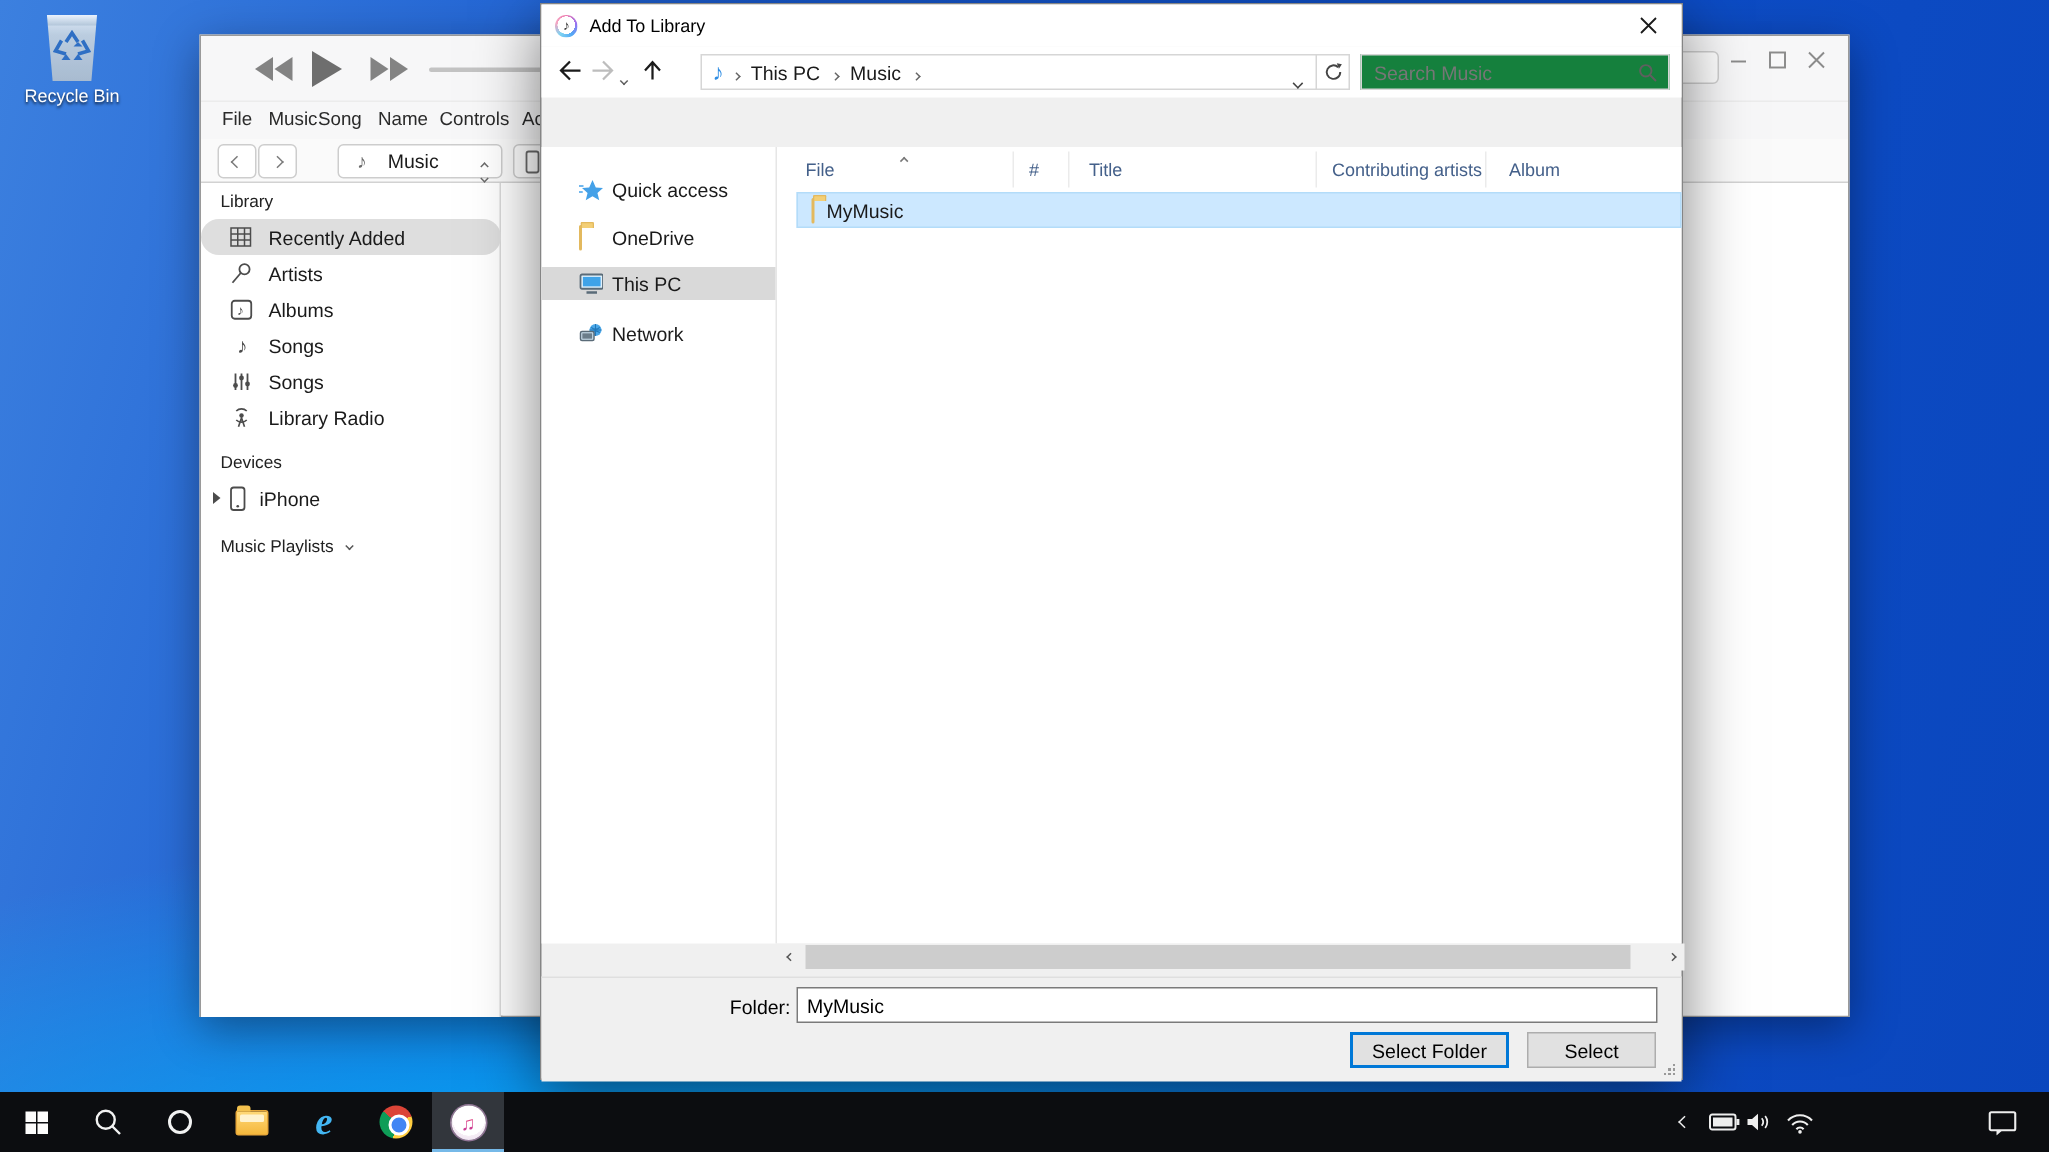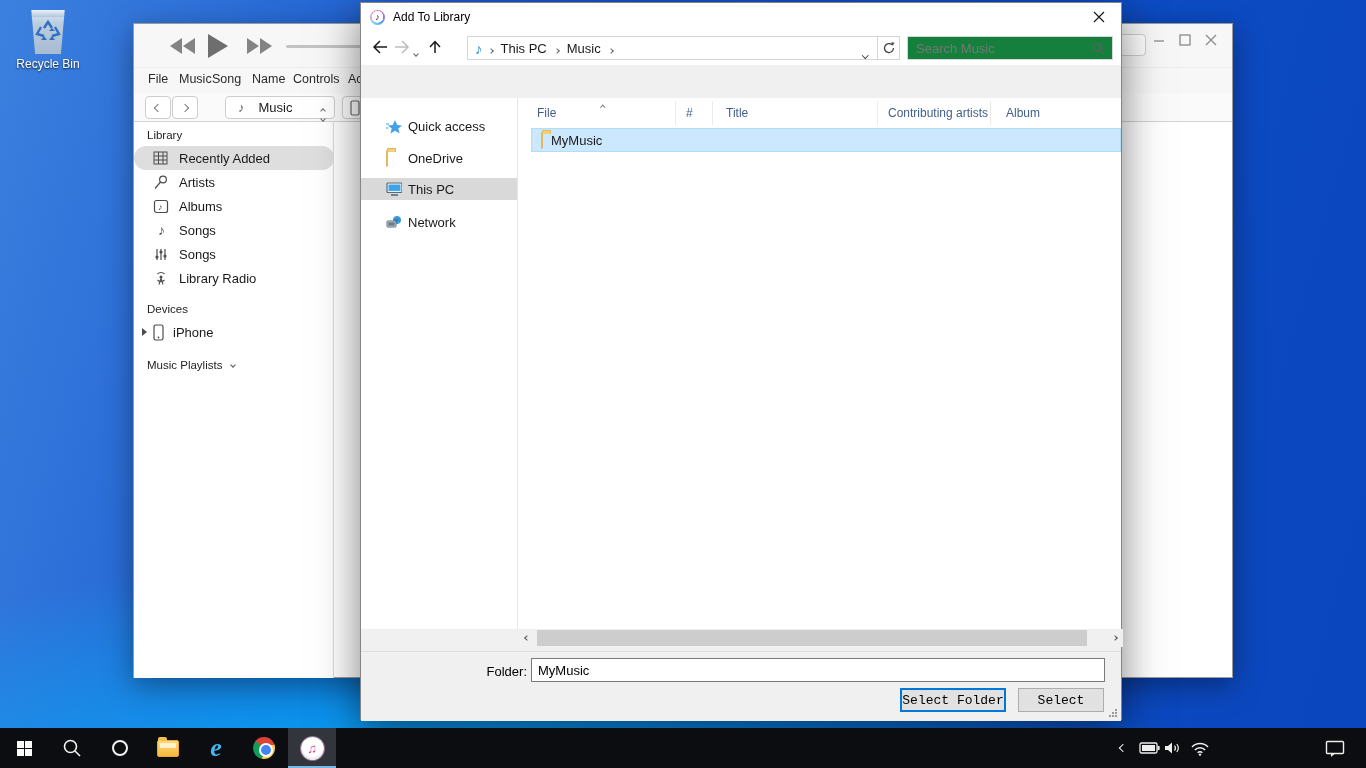--- a/index.html
+++ b/index.html
@@ -80,21 +80,21 @@
   .row-file { position:absolute; left:13px; top:30px; width:590px; height:24px; background:#cce8ff; border:1px solid #b3dcf9; display:flex; align-items:center; }
   .folder { position:relative; width:16px; height:12px; background:linear-gradient(180deg,#ffe9a8,#f7cf6e); border:1px solid #e3b95e; border-radius:1px; }
   .folder::before { content:""; position:absolute; left:0; top:-3px; width:7px; height:3px; background:#f3cf76; border:1px solid #e3b95e; border-bottom:none; border-radius:1px 1px 0 0; }
   
   #dlg-scroll { position:absolute; left:157px; top:626px; width:605px; height:18px; background:#f0f0f0; }
   #dlg-scroll .arr { position:absolute; top:0; width:17px; height:18px; display:flex; align-items:center; justify-content:center; }
   #dlg-thumb { position:absolute; left:19px; top:1px; width:550px; height:16px; background:#cdcdcd; }
   #dlg-footer { position:absolute; left:0; top:648px; width:100%; height:70px; background:#f0f0f0; border-top:1px solid #dfdfdf; }
   #folder-label { position:absolute; left:98px; top:12px; width:68px; text-align:right; font-size:13px; color:#000; }
   #folder-input { position:absolute; left:170px; top:6px; width:574px; height:24px; border:1px solid #7a7a7a; background:#fff; font-size:13px; font-family:inherit; padding:0 6px; color:#000; outline:none; }
-  .btn { position:absolute; top:36px; height:24px; background:#e1e1e1; font-size:13px; font-family:Liberation Mono, monospace; display:flex; align-items:center; justify-content:center; color:#000; }
+  .btn { position:absolute; top:36px; height:24px; background:#e1e1e1; font-size:13px; font-family:Liberation Sans, sans-serif; display:flex; align-items:center; justify-content:center; color:#000; }
   #btn-select { left:539px; width:106px; border:2px solid #0078d7; }
   #btn-cancel { left:657px; width:86px; border:1px solid #adadad; }
   #grip { position:absolute; right:3px; bottom:3px; width:10px; height:10px;
     background:radial-gradient(circle 1px at 2px 8px,#999 99%,transparent),radial-gradient(circle 1px at 5px 8px,#999 99%,transparent),radial-gradient(circle 1px at 8px 8px,#999 99%,transparent),radial-gradient(circle 1px at 5px 5px,#999 99%,transparent),radial-gradient(circle 1px at 8px 5px,#999 99%,transparent),radial-gradient(circle 1px at 8px 2px,#999 99%,transparent); }
 
   
   #taskbar { left:0; top:728px; width:1366px; height:40px; background:#0c0d10; z-index:30; }
   .tb-item { position:absolute; top:0; width:48px; height:40px; display:flex; align-items:center; justify-content:center; }
   .tb-item.active { background:#32363c; }
   .tb-item.active::after { content:""; position:absolute; left:0; bottom:0; width:100%; height:2px; background:#76b9e8; }

